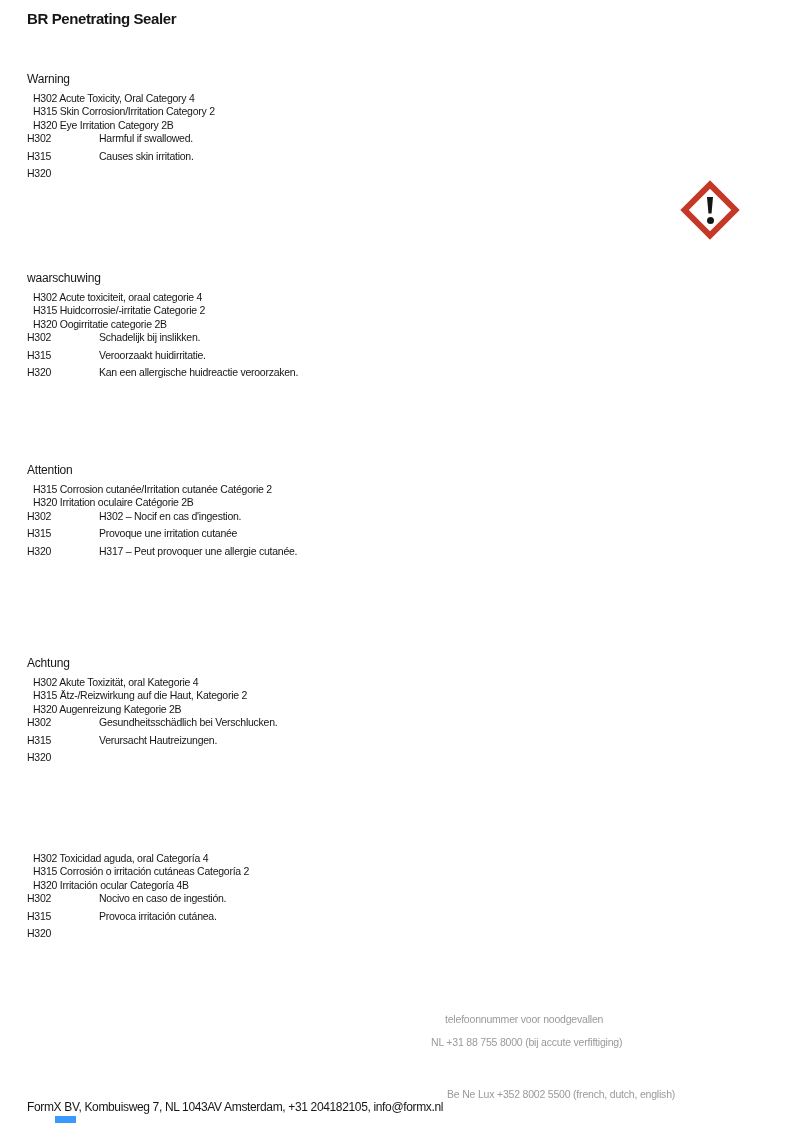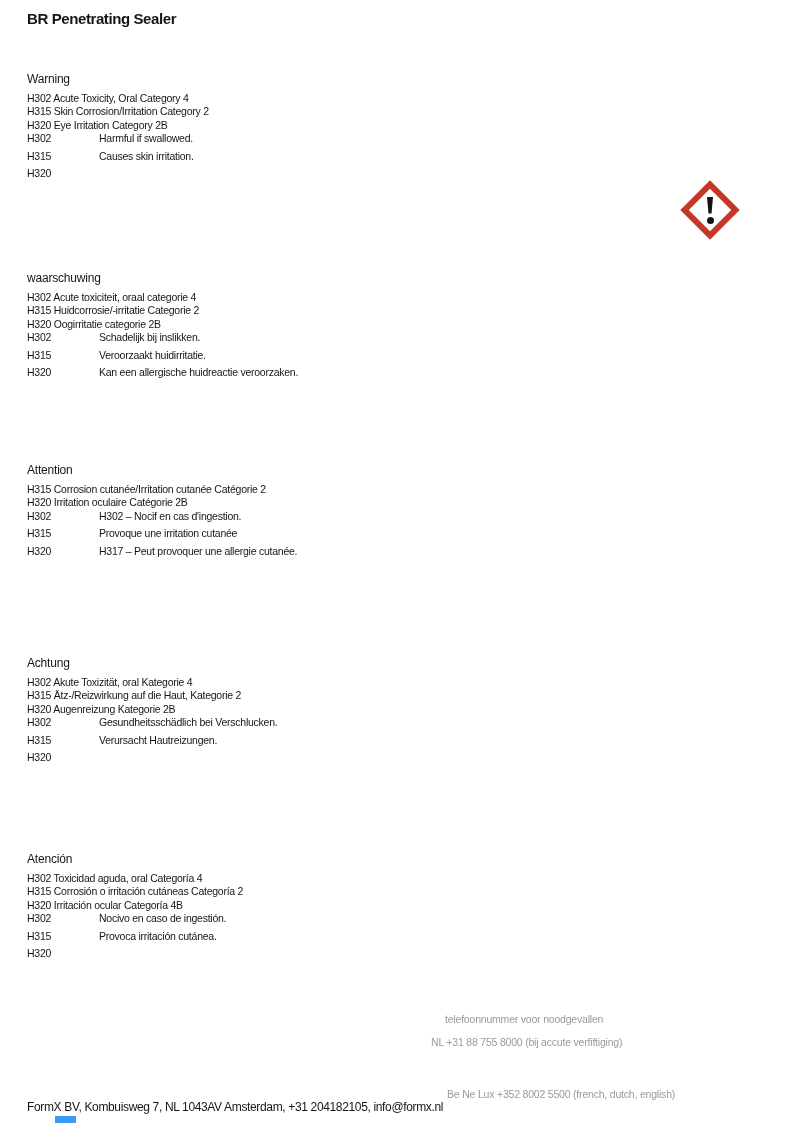--- a/index.html
+++ b/index.html
@@ -22,21 +22,21 @@
   .sec-1{top:72px;}
   .sec-2{top:271px;}
   .sec-3{top:463px;}
   .sec-4{top:656px;}
   .sec-5{top:852px;}
   .signal{
     font-size:12px;font-weight:normal;letter-spacing:-0.2px;
     line-height:14px;margin:0 0 6px 0;
   }
   .hclass{
-    font-size:10.5px;letter-spacing:-0.25px;line-height:13.4px;white-space:nowrap;
+    font-size:10.5px;letter-spacing:-0.25px;line-height:13.4px;white-space:nowrap;margin-left:6px;
   }
   .stmts{margin-top:0;}
   .srow{
     display:flex;font-size:10.5px;letter-spacing:-0.25px;
     line-height:12px;margin-bottom:5.6px;white-space:nowrap;
   }
   .scode{flex:0 0 72px;}
   
   .pictogram{position:absolute;left:680px;top:180px;width:60px;height:60px;}
   .diamond{
@@ -162,21 +162,20 @@
       <span class="stext">Verursacht Hautreizungen.</span>
     </div>
     <div class="srow">
       <span class="scode">H320</span>
       <span class="stext"></span>
     </div>
   </div>
 </div>
 
 <div class="section sec-5">
-  <h2 class="signal">Atención</h2>
   <div class="hclass">H302 Toxicidad aguda, oral Categoría 4</div>
   <div class="hclass">H315 Corrosión o irritación cutáneas Categoría 2</div>
   <div class="hclass">H320 Irritación ocular Categoría 4B</div>
   <div class="stmts">
     <div class="srow">
       <span class="scode">H302</span>
       <span class="stext">Nocivo en caso de ingestión.</span>
     </div>
     <div class="srow">
       <span class="scode">H315</span>

